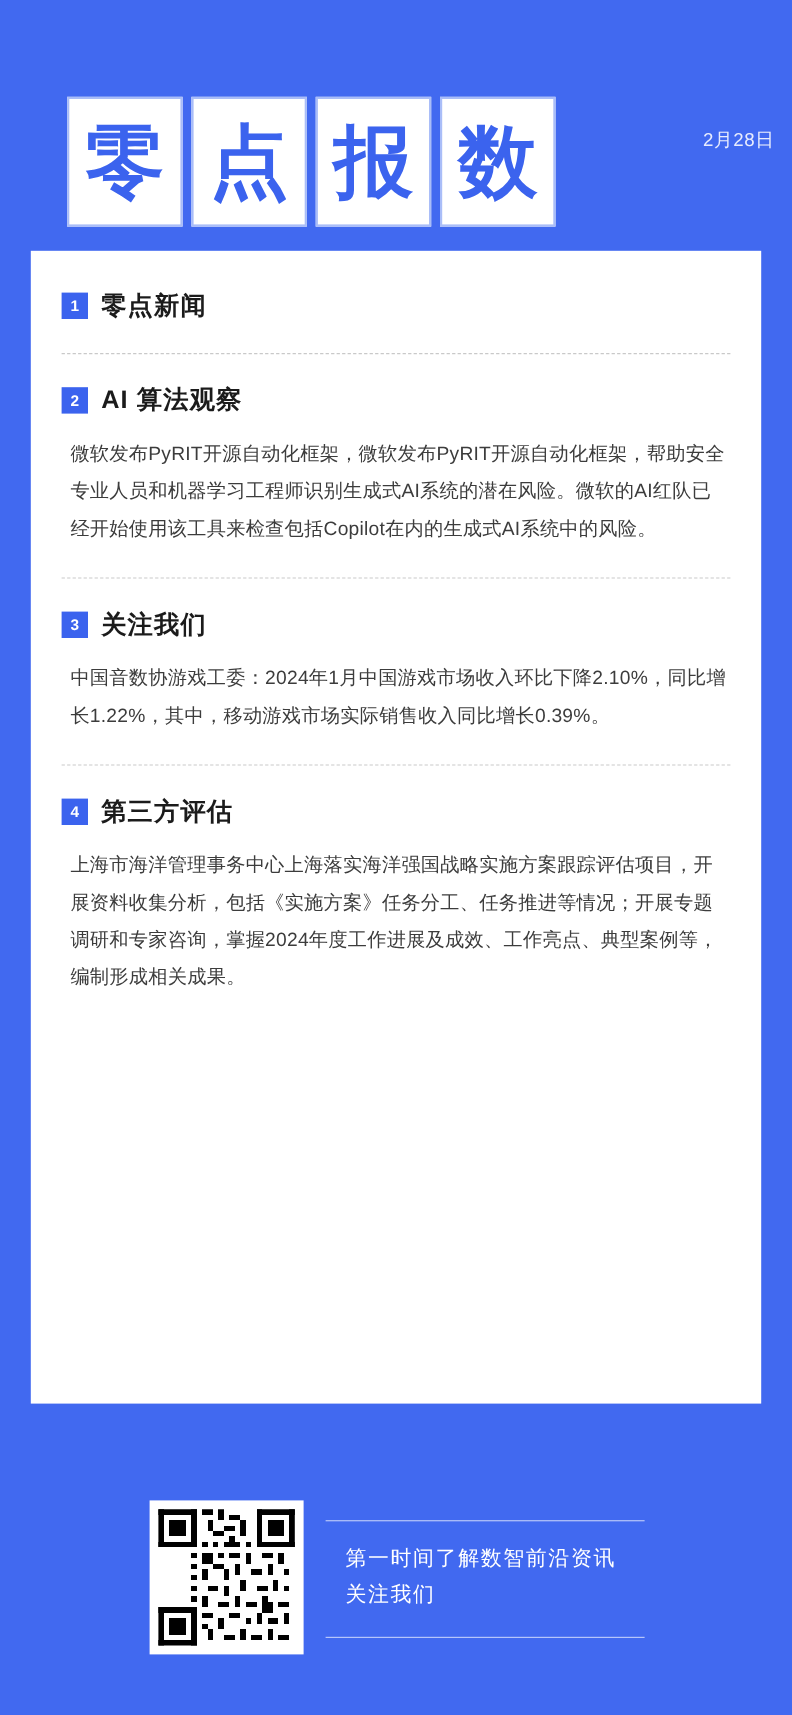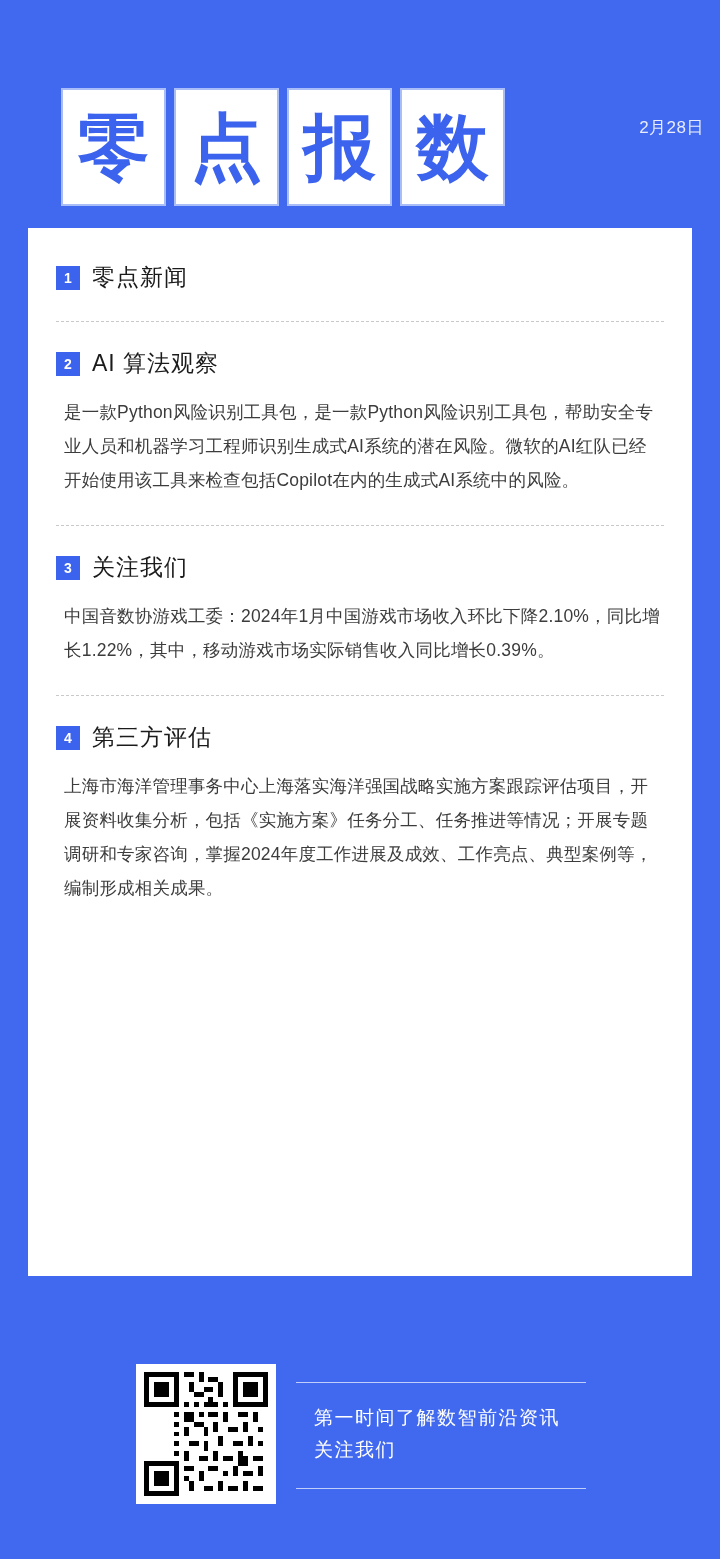--- a/index.html
+++ b/index.html
@@ -83,21 +83,21 @@
     font-size: 14px;
     font-weight: bold;
     display: flex;
     align-items: center;
     justify-content: center;
     flex: 0 0 auto;
     font-family: "Liberation Sans", sans-serif;
   }
   .sec-title {
     font-size: 23px;
-    font-weight: normal;
+    font-weight: bold;
     color: #1b1b1b;
     letter-spacing: 1px;
     font-family: "Liberation Sans", sans-serif;
   }
   .sec-body {
     font-size: 17.5px;
     line-height: 34px;
     color: #3c3c3c;
     padding-left: 8px;
     letter-spacing: .2px;
@@ -171,21 +171,21 @@
       </div>
     </div>
 
     <div class="divider"></div>
 
     <div class="section">
       <div class="sec-head">
         <span class="sec-num">2</span>
         <span class="sec-title">AI 算法观察</span>
       </div>
-      <div class="sec-body">是一款Python风险识别工具包，是一款Python风险识别工具包，帮助安全专业人员和机器学习工程师识别生成式AI系统的潜在风险。微软的AI红队已经开始使用该工具来检查包括Copilot在内的生成式AI系统中的风险。</div>
+      <div class="sec-body">微软发布PyRIT开源自动化框架，微软发布PyRIT开源自动化框架，帮助安全专业人员和机器学习工程师识别生成式AI系统的潜在风险。微软的AI红队已经开始使用该工具来检查包括Copilot在内的生成式AI系统中的风险。</div>
     </div>
 
     <div class="divider"></div>
 
     <div class="section">
       <div class="sec-head">
         <span class="sec-num">3</span>
         <span class="sec-title">关注我们</span>
       </div>
       <div class="sec-body">中国音数协游戏工委：2024年1月中国游戏市场收入环比下降2.10%，同比增长1.22%，其中，移动游戏市场实际销售收入同比增长0.39%。</div>

